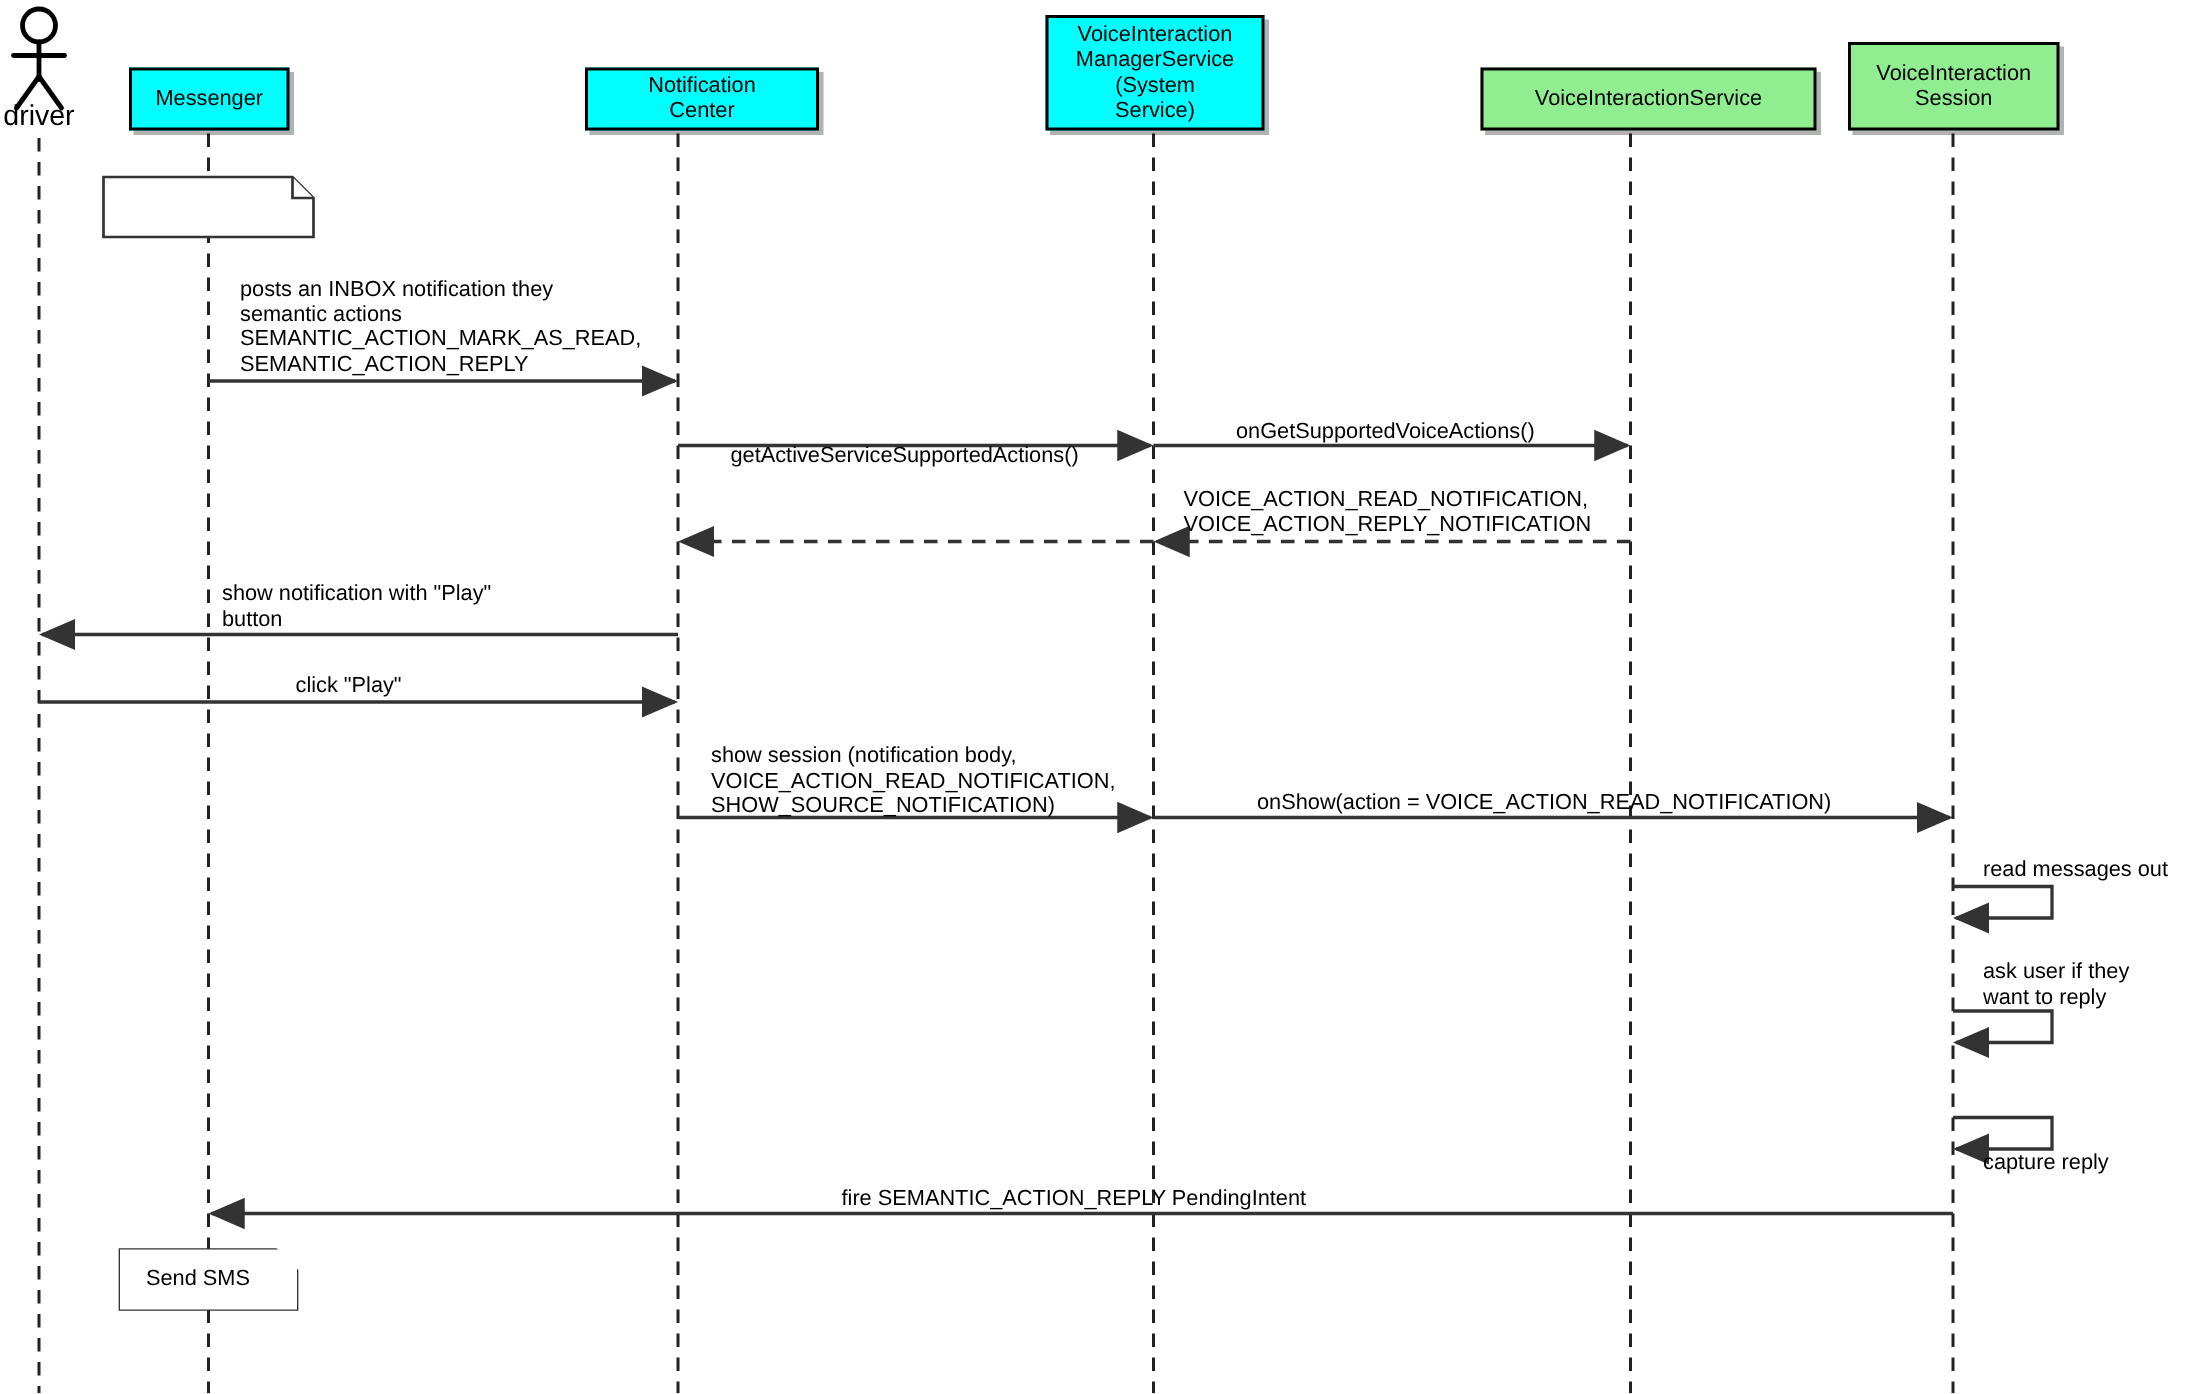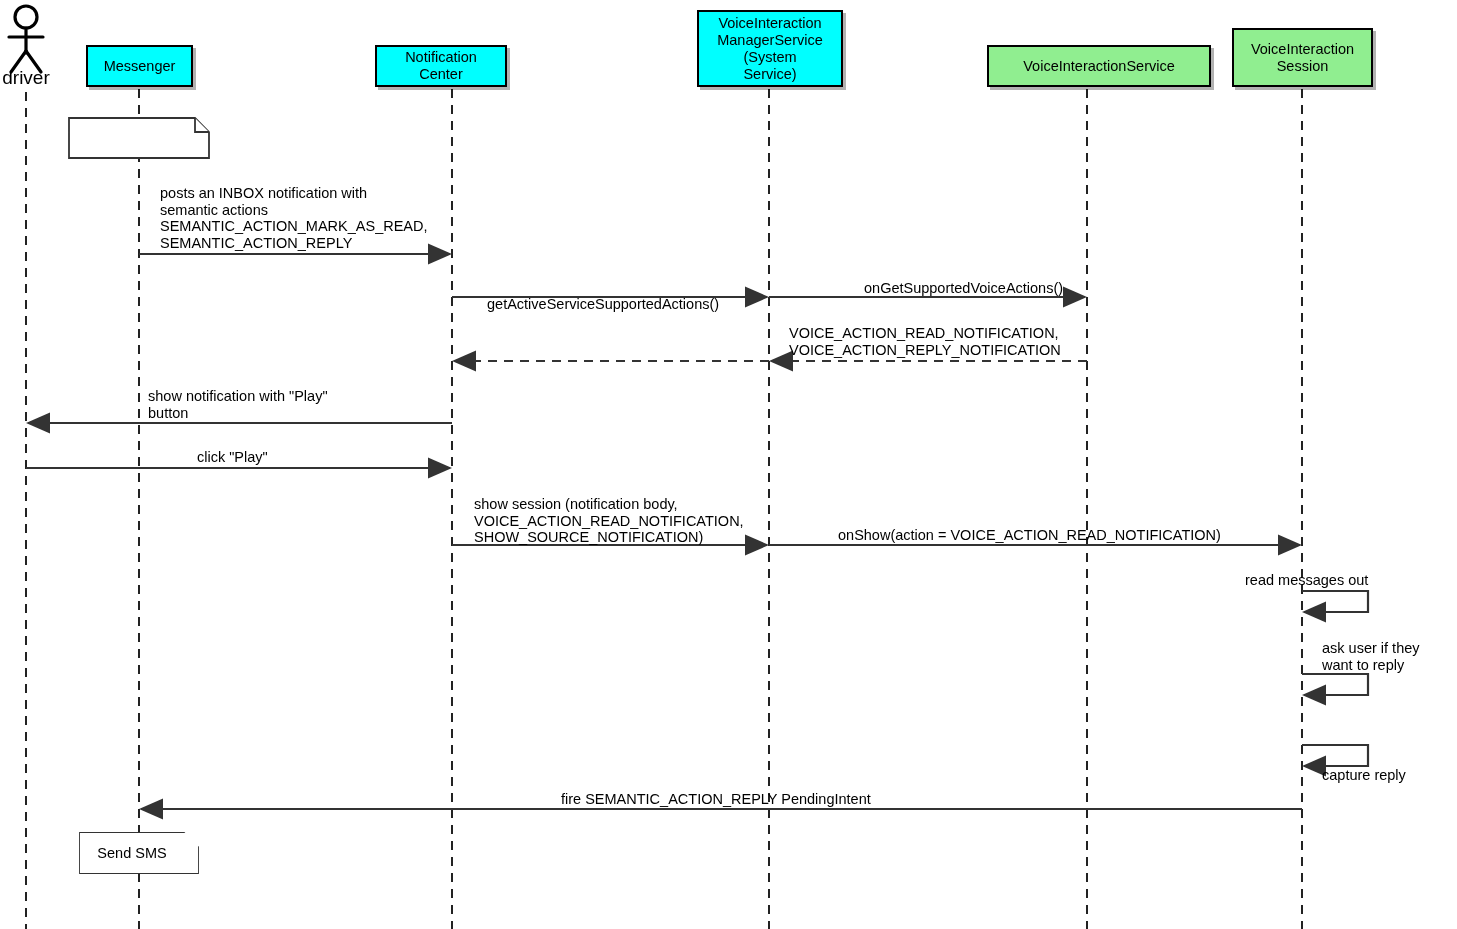--- a/index.html
+++ b/index.html
@@ -169,21 +169,21 @@
       <path fill="#ffffff" stroke="#333333" stroke-width="1.8" d="M 184 833 L 184 847 L 198 847"></path>
     </g>
   </svg>
 
   <div class="actor-label" style="left:0px; top:70px; width:52px;">driver</div>
 
   <div class="box cyan" style="left:86px; top:45px; width:107px; height:42px;">
     <span>Messenger</span>
   </div>
 
-  <div class="box cyan" style="left:375px; top:45px; width:132px; height:42px;">
+  <div class="box cyan" style="left:390px; top:45px; width:156px; height:42px;">
     <span>Notification Center</span>
   </div>
 
   <div class="box cyan" style="left:697px; top:10px; width:146px; height:77px;">
     <span>
       <span>VoiceInteraction</span><br>
       <span>ManagerService</span><br>
       <span>(System Service)</span>
     </span>
   </div>
@@ -197,45 +197,45 @@
       <span>VoiceInteraction</span><br>
       <span>Session</span>
     </span>
   </div>
 
 
   <div class="note" style="left:80px; top:833px; width:118px; height:40px;">
     <div class="note-label">Send SMS</div>
   </div>
 
-  <div class="label" style="left:160px; top:185px;"><span>posts an INBOX notification with</span>
+  <div class="label" style="left:160px; top:185px;"><span>posts an INBOX notification they</span>
 <span>semantic actions</span>
 <span>SEMANTIC_ACTION_MARK_AS_READ,</span>
 <span>SEMANTIC_ACTION_REPLY</span></div>
 
   <div class="label" style="left:487px; top:296px;"><span>getActiveServiceSupportedActions()</span></div>
 
-  <div class="label" style="left:864px; top:280px;"><span>onGetSupportedVoiceActions()</span></div>
+  <div class="label" style="left:824px; top:280px;"><span>onGetSupportedVoiceActions()</span></div>
 
   <div class="label" style="left:789px; top:325px;"><span>VOICE_ACTION_READ_NOTIFICATION,</span>
 <span>VOICE_ACTION_REPLY_NOTIFICATION</span></div>
 
   <div class="label" style="left:148px; top:388px;"><span>show notification with "Play"</span>
 <span>button</span></div>
 
   <div class="label" style="left:197px; top:449px;"><span>click "Play"</span></div>
 
   <div class="label" style="left:838px; top:527px;"><span>onShow(action = VOICE_ACTION_READ_NOTIFICATION)</span></div>
 
   <div class="label" style="left:474px; top:496px;"><span>show session (notification body,</span>
 <span>VOICE_ACTION_READ_NOTIFICATION,</span>
 <span>SHOW_SOURCE_NOTIFICATION)</span></div>
 
   <div class="label" style="left:561px; top:791px;"><span>fire SEMANTIC_ACTION_REPLY PendingIntent</span></div>
 
-  <div class="label" style="left:1245px; top:572px;"><span>read messages out</span></div>
+  <div class="label" style="left:1322px; top:572px;"><span>read messages out</span></div>
 
   <div class="label" style="left:1322px; top:640px;"><span>ask user if they</span>
 <span>want to reply</span></div>
 
   <div class="label" style="left:1322px; top:723px;margin-top:44px;"><span>capture reply</span></div>
 
 </div>
 
 </body></html>

